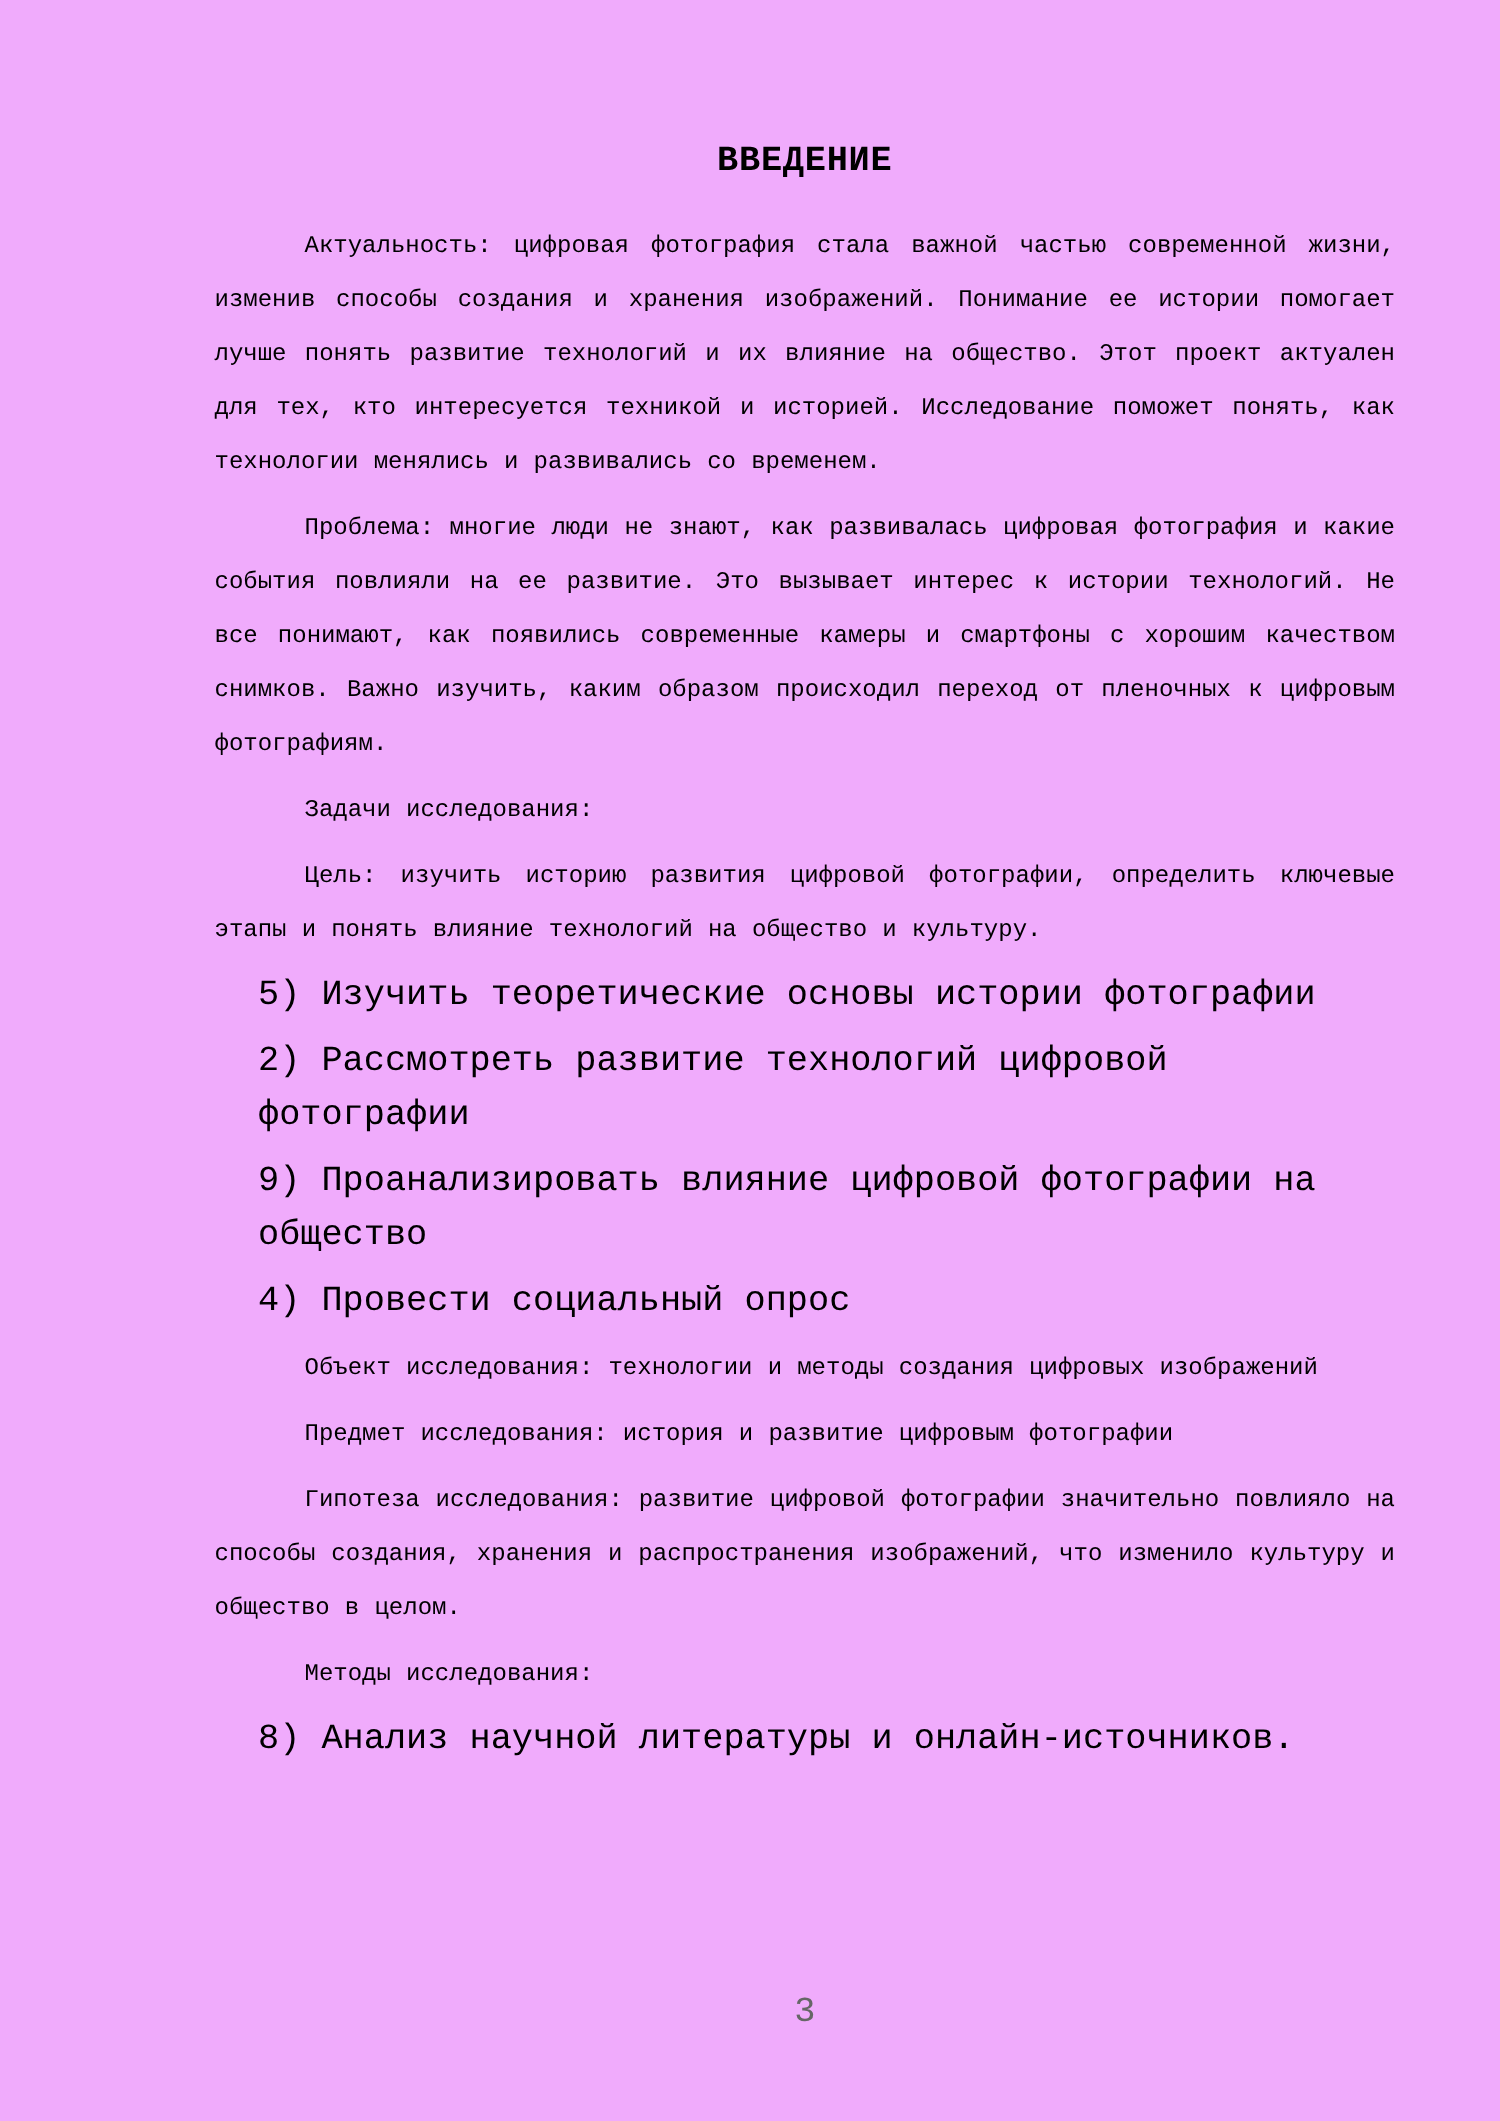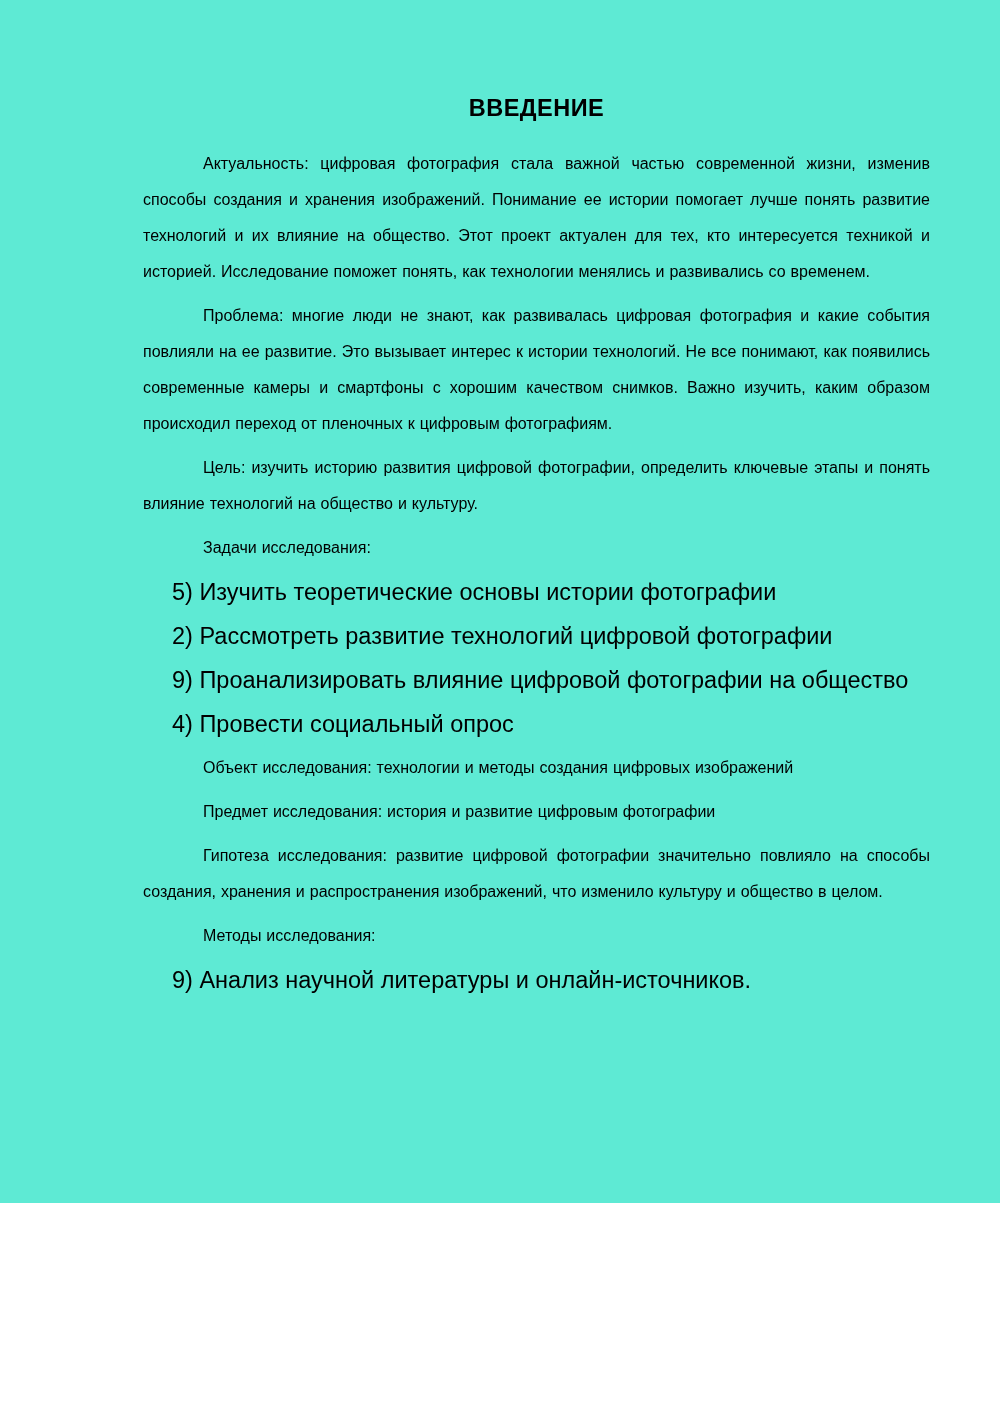--- a/index.html
+++ b/index.html
@@ -3,24 +3,24 @@
 <meta charset="utf-8">
 <style>
   html, body {
     margin: 0;
     padding: 0;
     background: #ffffff;
   }
   .page {
     position: relative;
     width: 1000px;
-    height: 1203px;
-    background: #5eead4;
+    height: 1414px;
+    background: #f0abfc;
     color: #000000;
-    font-family: Liberation Sans, sans-serif;
+    font-family: Liberation Mono, monospace;
     overflow: hidden;
   }
   .content {
     position: absolute;
     left: 143px;
     top: 90px;
     width: 787px;
   }
   .doc-title {
     font-size: 23.5px;
@@ -63,39 +63,39 @@
 
 <div class="page">
   <div class="content">
 
     <h1 class="doc-title">ВВЕДЕНИЕ</h1>
 
     <p class="para">Актуальность: цифровая фотография стала важной частью современной жизни, изменив способы создания и хранения изображений. Понимание ее истории помогает лучше понять развитие технологий и их влияние на общество. Этот проект актуален для тех, кто интересуется техникой и историей. Исследование поможет понять, как технологии менялись и развивались со временем.</p>
 
     <p class="para">Проблема: многие люди не знают, как развивалась цифровая фотография и какие события повлияли на ее развитие. Это вызывает интерес к истории технологий. Не все понимают, как появились современные камеры и смартфоны с хорошим качеством снимков. Важно изучить, каким образом происходил переход от пленочных к цифровым фотографиям.</p>
 
+    <p class="para">Задачи исследования:</p>
+
     <p class="para">Цель: изучить историю развития цифровой фотографии, определить ключевые этапы и понять влияние технологий на общество и культуру.</p>
-
-    <p class="para">Задачи исследования:</p>
 
     <p class="list-item">5) Изучить теоретические основы истории фотографии</p>
 
     <p class="list-item">2) Рассмотреть развитие технологий цифровой фотографии</p>
 
     <p class="list-item">9) Проанализировать влияние цифровой фотографии на общество</p>
 
     <p class="list-item">4) Провести социальный опрос</p>
 
 
     <p class="para">Объект исследования: технологии и методы создания цифровых изображений</p>
 
     <p class="para">Предмет исследования: история и развитие цифровым фотографии</p>
 
     <p class="para">Гипотеза исследования: развитие цифровой фотографии значительно повлияло на способы создания, хранения и распространения изображений, что изменило культуру и общество в целом.</p>
 
     <p class="para">Методы исследования:</p>
 
-    <p class="list-item">9) Анализ научной литературы и онлайн-источников.</p>
+    <p class="list-item">8) Анализ научной литературы и онлайн-источников.</p>
 
   </div>
 
   <div class="page-number">3</div>
 </div>
 
 </body></html>

